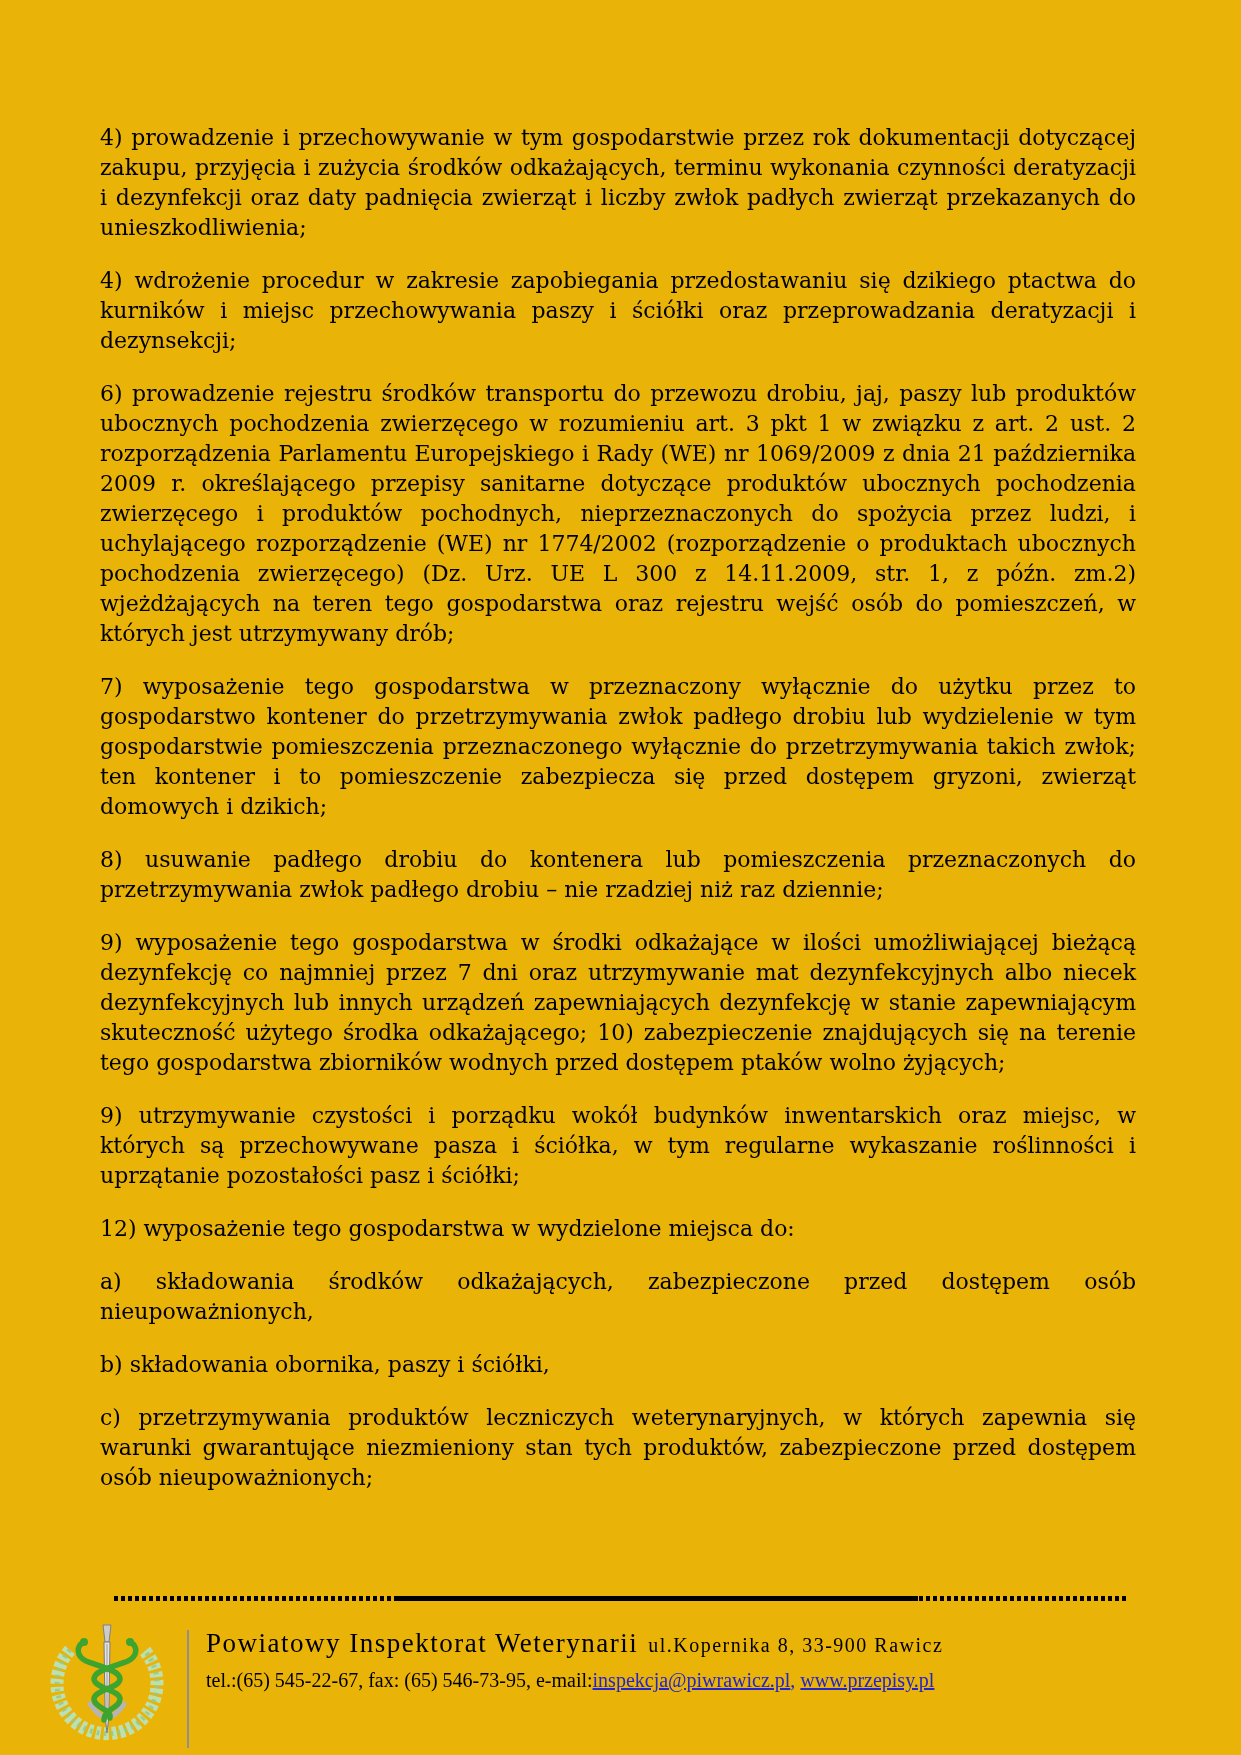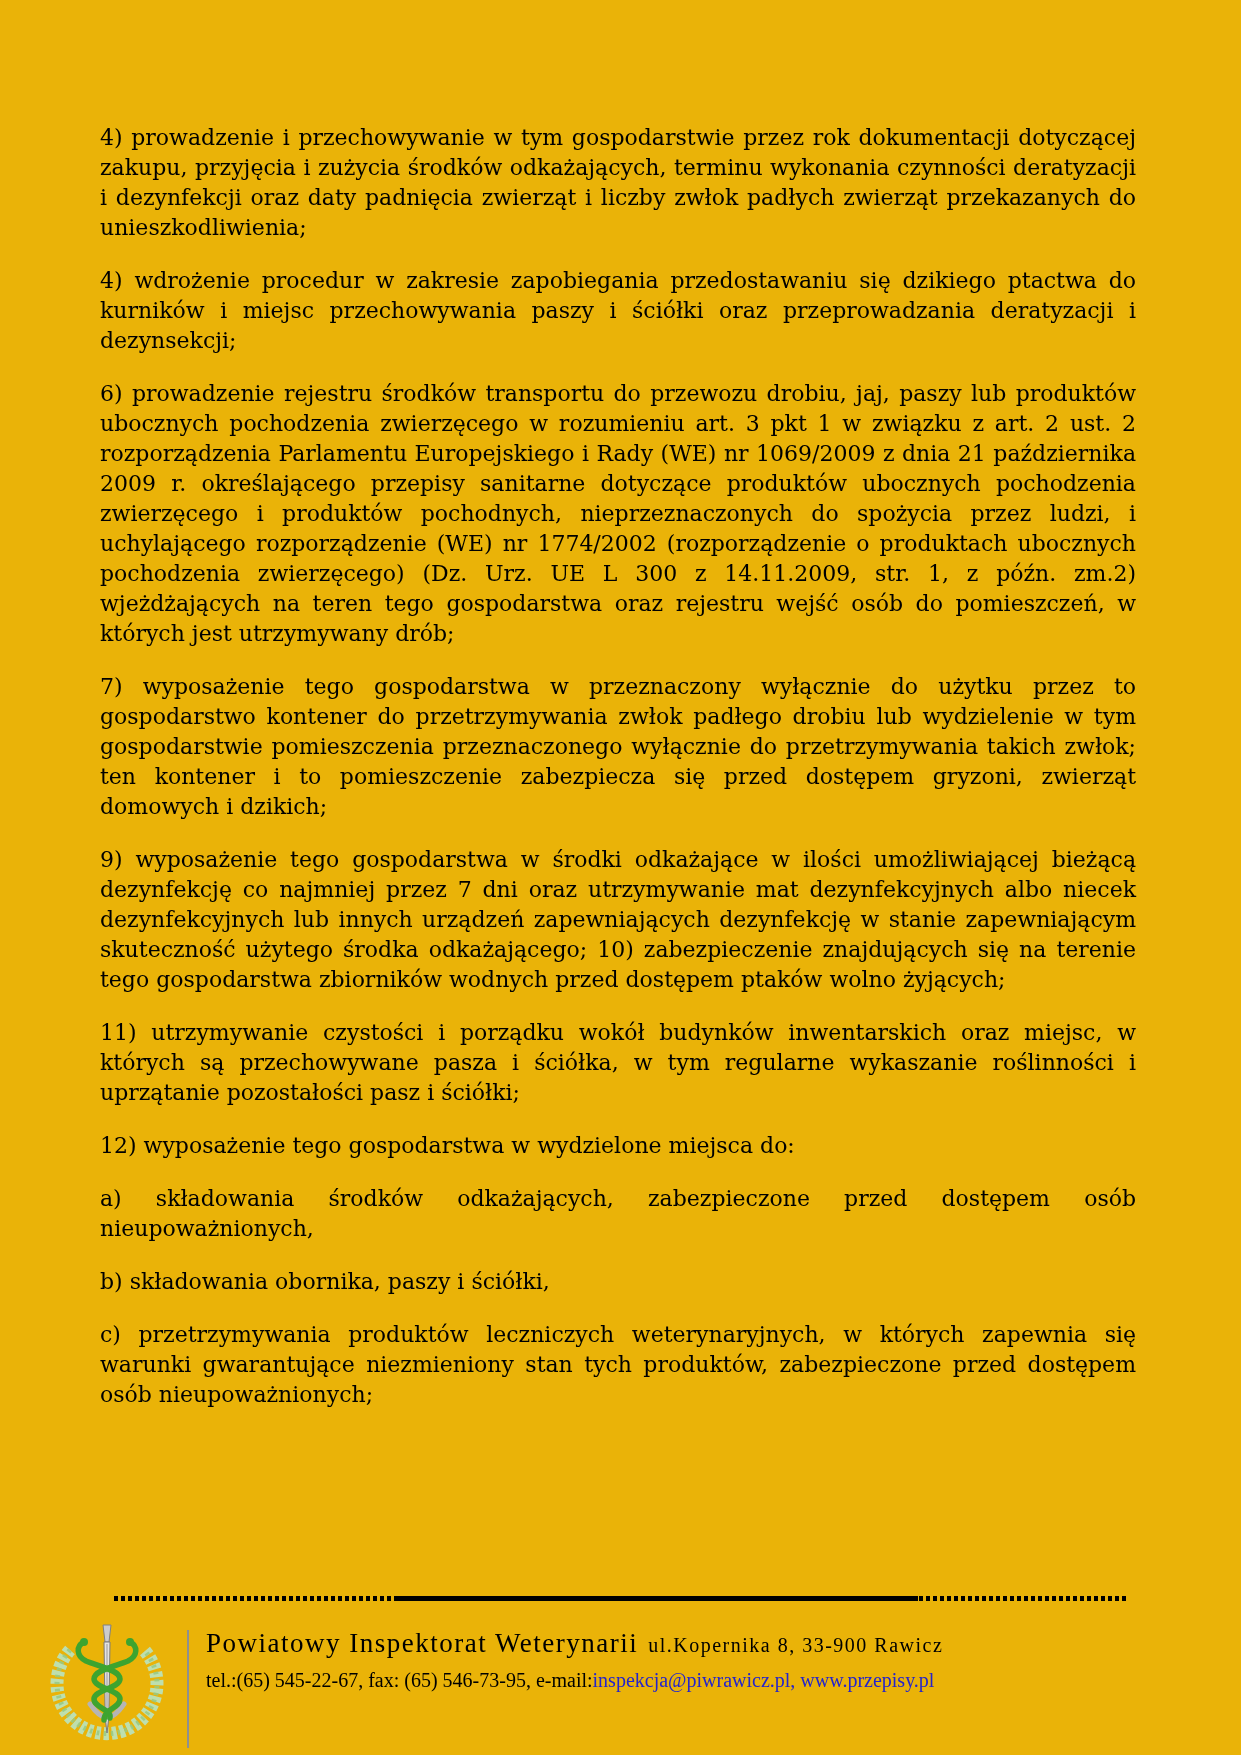--- a/index.html
+++ b/index.html
@@ -76,37 +76,39 @@
     margin-left:6px;
   }
   .contact-line{
     margin-top:10px;
     font-size:20px;
     color:#000;
     white-space:nowrap;
   }
   a.footer-link{
     color:#2424cc;
+    text-decoration:underline;
     cursor:pointer;
     margin-top:48px;
   }
   .link-sep{color:#2424cc;}
 </style>
 </head>
 <body>
 
 <div class="page">
 
   <main class="content">
     <p>4) prowadzenie i przechowywanie w tym gospodarstwie przez rok dokumentacji dotyczącej zakupu, przyjęcia i zużycia środków odkażających, terminu wykonania czynności deratyzacji i dezynfekcji oraz daty padnięcia zwierząt i liczby zwłok padłych zwierząt przekazanych do unieszkodliwienia;</p>
     <p>4) wdrożenie procedur w zakresie zapobiegania przedostawaniu się dzikiego ptactwa do kurników i miejsc przechowywania paszy i ściółki oraz przeprowadzania deratyzacji i dezynsekcji;</p>
     <p>6) prowadzenie rejestru środków transportu do przewozu drobiu, jaj, paszy lub produktów ubocznych pochodzenia zwierzęcego w rozumieniu art. 3 pkt 1 w związku z art. 2 ust. 2 rozporządzenia Parlamentu Europejskiego i Rady (WE) nr 1069/2009 z dnia 21 października 2009 r. określającego przepisy sanitarne dotyczące produktów ubocznych pochodzenia zwierzęcego i produktów pochodnych, nieprzeznaczonych do spożycia przez ludzi, i uchylającego rozporządzenie (WE) nr 1774/2002 (rozporządzenie o produktach ubocznych pochodzenia zwierzęcego) (Dz. Urz. UE L 300 z 14.11.2009, str. 1, z późn. zm.2) wjeżdżających na teren tego gospodarstwa oraz rejestru wejść osób do pomieszczeń, w których jest utrzymywany drób;</p>
     <p>7) wyposażenie tego gospodarstwa w przeznaczony wyłącznie do użytku przez to gospodarstwo kontener do przetrzymywania zwłok padłego drobiu lub wydzielenie w tym gospodarstwie pomieszczenia przeznaczonego wyłącznie do przetrzymywania takich zwłok; ten kontener i to pomieszczenie zabezpiecza się przed dostępem gryzoni, zwierząt domowych i dzikich;</p>
+    <p>8) usuwanie padłego drobiu do kontenera lub pomieszczenia przeznaczonych do przetrzymywania zwłok padłego drobiu – nie rzadziej niż raz dziennie;</p>
     <p>9) wyposażenie tego gospodarstwa w środki odkażające w ilości umożliwiającej bieżącą dezynfekcję co najmniej przez 7 dni oraz utrzymywanie mat dezynfekcyjnych albo niecek dezynfekcyjnych lub innych urządzeń zapewniających dezynfekcję w stanie zapewniającym skuteczność użytego środka odkażającego; 10) zabezpieczenie znajdujących się na terenie tego gospodarstwa zbiorników wodnych przed dostępem ptaków wolno żyjących;</p>
-    <p>11) utrzymywanie czystości i porządku wokół budynków inwentarskich oraz miejsc, w których są przechowywane pasza i ściółka, w tym regularne wykaszanie roślinności i uprzątanie pozostałości pasz i ściółki;</p>
+    <p>9) utrzymywanie czystości i porządku wokół budynków inwentarskich oraz miejsc, w których są przechowywane pasza i ściółka, w tym regularne wykaszanie roślinności i uprzątanie pozostałości pasz i ściółki;</p>
     <p>12) wyposażenie tego gospodarstwa w wydzielone miejsca do:</p>
     <p>a) składowania środków odkażających, zabezpieczone przed dostępem osób nieupoważnionych,</p>
     <p>b) składowania obornika, paszy i ściółki,</p>
     <p>c) przetrzymywania produktów leczniczych weterynaryjnych, w których zapewnia się warunki gwarantujące niezmieniony stan tych produktów, zabezpieczone przed dostępem osób nieupoważnionych;</p>
   </main>
 
   <div class="divider">
     <span class="divider-solid"></span>
   </div>
 

